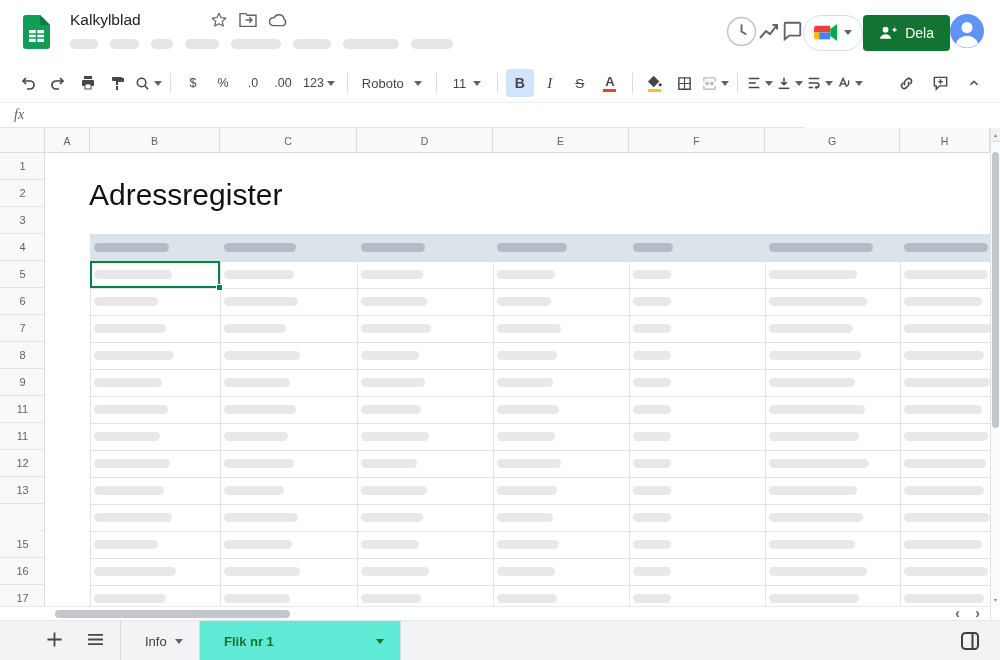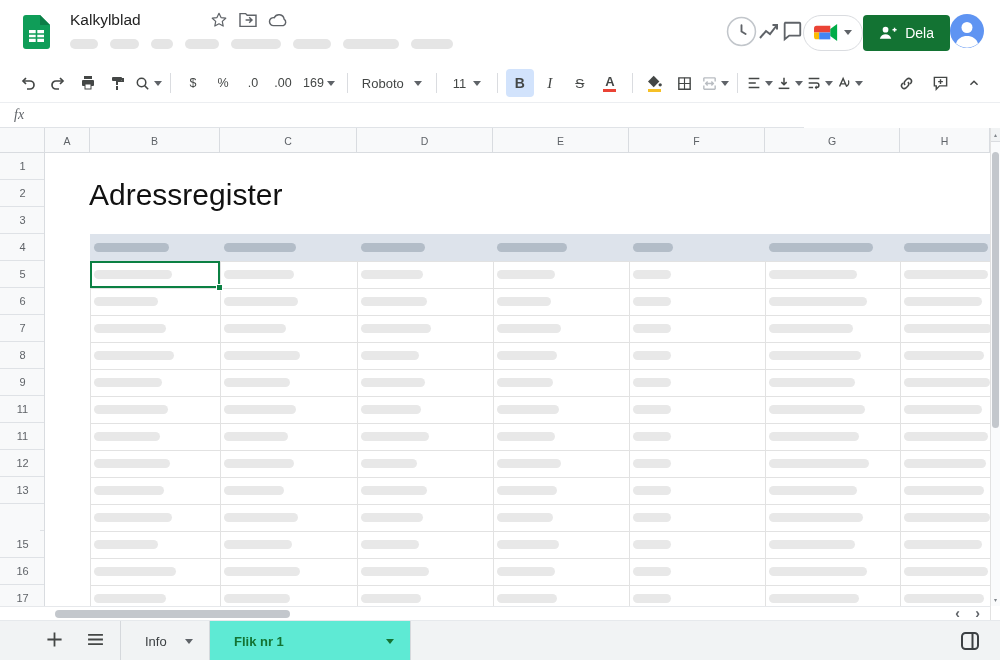--- a/index.html
+++ b/index.html
@@ -197,21 +197,21 @@
         <path d="M11.5 11.5L15 15" stroke="#444746" stroke-width="1.6"></path>
       </svg>
     <span class="chev"></span>
   </button>
   <div class="sep"></div>
   <button class="tbtn txt">$</button>
   <button class="tbtn txt">%</button>
   <button class="tbtn txt">.0</button>
   <button class="tbtn txt">.00</button>
   <button class="tbtn txt">
-    <span>169</span>
+    <span>123</span>
     <span class="chev"></span>
   </button>
   <div class="sep"></div>
   <button class="tbtn font-btn">
     <span>Roboto</span>
     <span class="chev"></span>
   </button>
   <div class="sep"></div>
   <button class="tbtn size-btn">
     <span>11</span>
@@ -487,21 +487,21 @@
           <path d="M9 1.5v15M1.5 9h15" stroke="#444746" stroke-width="1.9"></path>
         </svg>
     </button>
     <button>
       <svg width="17" height="13" viewBox="0 0 18 14">
           <path d="M1 2h16M1 7h16M1 12h16" stroke="#444746" stroke-width="1.9"></path>
         </svg>
     </button>
   </div>
   <div class="tabstrip">
-    <div class="tab" style="width:90px">
+    <div class="tab" style="width:80px">
       <span>Info</span>
       <span class="chev"></span>
     </div>
     <div class="tab active" style="width:201px">
       <span>Flik nr 1</span>
       <span class="chev"></span>
     </div>
   </div>
   <button class="panel-btn">
     <svg width="20" height="20" viewBox="0 0 20 20">

